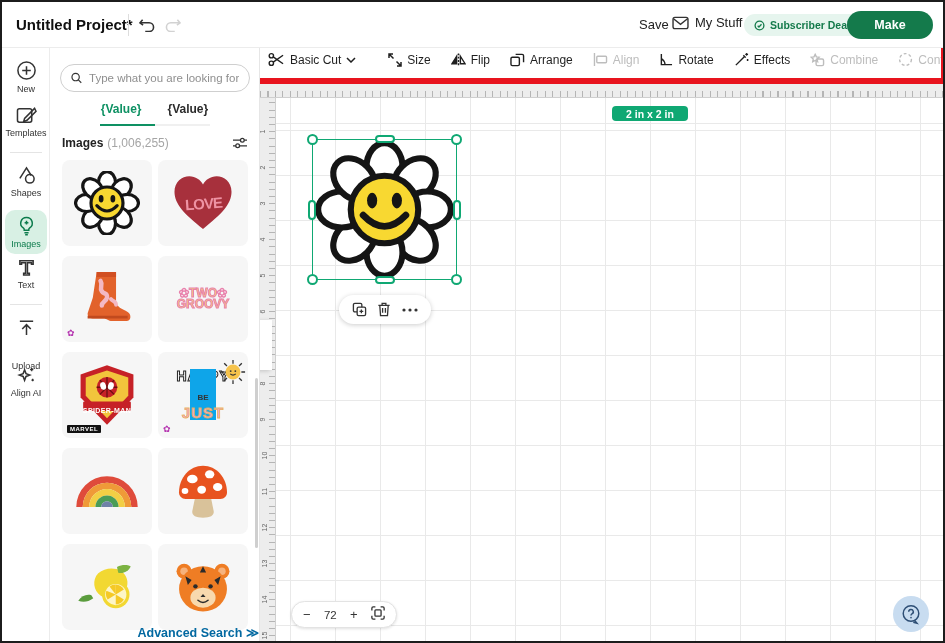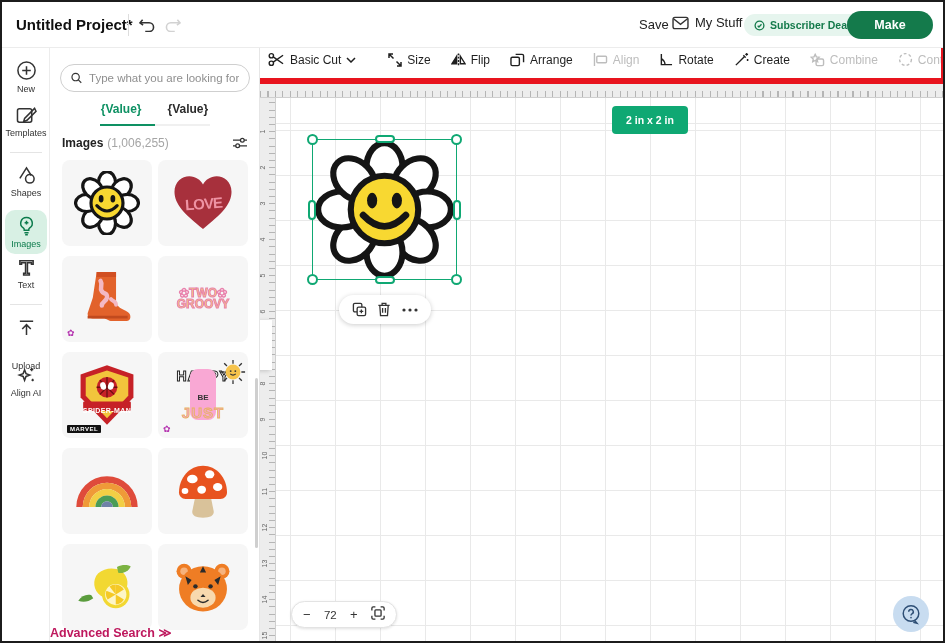--- a/index.html
+++ b/index.html
@@ -45,21 +45,21 @@
   .tab-underline .seg{position:absolute; left:0; top:0; width:55px; height:2px; background:#0e9163;}
   #results-row{position:absolute; left:12px; top:88px; width:186px; display:flex; align-items:center;}
   #results-row .rl{font-size:12px; font-weight:bold; color:#222;}
   #results-row .rc{font-size:12px; color:#a5a5a5; margin-left:4px;}
   #filter-btn{margin-left:auto; cursor:pointer; display:flex;}
 
   #tiles{position:absolute; left:12px; top:112px; width:186px; display:grid; grid-template-columns:90px 90px; grid-auto-rows:86px; gap:10px 6px;}
   .tile{position:relative; background:#f6f6f6; border-radius:8px; display:flex; align-items:center; justify-content:center; cursor:pointer; overflow:hidden;}
   .badge-flower{position:absolute; left:5px; bottom:4px; width:9px; height:9px; color:#b535b0; font-size:9px; line-height:9px;}
   .badge-marvel{position:absolute; left:5px; bottom:5px; background:#111; color:#fff; font-size:6px; font-weight:bold; padding:1px 3px; letter-spacing:.5px; border-radius:1px;}
-  #adv-search{position:absolute; left:0; bottom:5px; width:100%; text-align:left; color:#be185d; font-size:12.5px; font-weight:bold; cursor:pointer;}
+  #adv-search{position:absolute; left:0; bottom:5px; width:100%; text-align:right; color:#0369a1; font-size:12.5px; font-weight:bold; cursor:pointer;}
   #panel-scroll{position:absolute; right:1px; top:330px; width:3px; height:170px; background:#cfcfcf; border-radius:2px;}
 
   
   .t-love{font-size:15px; font-weight:bold; color:#ee93a4; letter-spacing:-1px;}
   .t-groovy{font-size:12px; font-weight:bold; color:#f3d37a; -webkit-text-stroke:1px #e880ac; line-height:11px; text-align:center;}
   .t-just{font-size:14px; font-weight:bold; color:#fff; -webkit-text-stroke:1px #222; letter-spacing:1px;}
   .t-be{font-size:8px; font-weight:bold; color:#333;}
   .t-happy{font-size:15px; font-weight:bold; color:#f2a7c3; -webkit-text-stroke:0.8px #e8b25c; letter-spacing:1px;}
   .t-spidey{font-size:7px; font-weight:bold; color:#fff; letter-spacing:.4px;}
 
@@ -73,21 +73,21 @@
   #ruler-h{position:absolute; left:0; top:24px; width:687px; height:26px; background:linear-gradient(#f4f4f4,#e3e3e3); border-bottom:1px solid #cfcfcf; z-index:5;
     background-image:repeating-linear-gradient(to right,#b5b5b5 0 1px,transparent 1px 7.5px); background-size:100% 7px; background-repeat:no-repeat; background-position:0 19px; background-color:#ededed;}
   #ruler-h .rnum{position:absolute; top:1px; font-size:7px; color:#666; transform:translateX(-50%);}
   #ruler-v{position:absolute; left:0; top:40px; width:16px; height:557px; background-color:#ededed; border-right:1px solid #cfcfcf; z-index:4;
     background-image:repeating-linear-gradient(to bottom,#b5b5b5 0 1px,transparent 1px 7.2px); background-size:7px 100%; background-repeat:no-repeat; background-position:9px 0;}
   #ruler-v .rnum{position:absolute; left:1px; font-size:7px; color:#666; transform:rotate(-90deg);}
   #collapse-tab{position:absolute; left:-12px; top:272px; width:24px; height:50px; background:#fff; border-radius:8px 0 0 8px;
     box-shadow:-2px 1px 4px rgba(0,0,0,.18); z-index:6; display:flex; align-items:center; padding-left:5px; color:#444; font-size:12px; cursor:pointer;}
 
   
-  #sel-label{position:absolute; left:352px; top:58px; width:76px; height:28px; background:var(--sel); border-radius:4px; color:#fff;
+  #sel-label{position:absolute; left:352px; top:58px; width:76px; height:15px; background:var(--sel); border-radius:4px; color:#fff;
     font-size:10.5px; font-weight:bold; display:flex; align-items:center; justify-content:center; z-index:8;}
   #sel-box{position:absolute; left:52px; top:91px; width:145px; height:141px; border:1.5px solid var(--sel); z-index:7;}
   .h-c{position:absolute; width:11px; height:11px; background:#fff; border:2px solid var(--sel); border-radius:50%; cursor:pointer;}
   .h-p{position:absolute; background:#fff; border:2px solid var(--sel); border-radius:5px; cursor:pointer;}
   #flower-canvas{position:absolute; left:55px; top:94px; width:139px; height:135px; z-index:6;}
   #ctx-bar{position:absolute; left:79px; top:247px; width:92px; height:29px; background:#fff; border-radius:15px;
     box-shadow:0 1px 5px rgba(0,0,0,.2); z-index:8; display:flex; align-items:center; justify-content:space-around; padding:0 8px;}
   #ctx-bar .cbtn{cursor:pointer; display:flex; align-items:center;}
 
   #zoom-bar{position:absolute; left:31px; top:553px; width:106px; height:27px; background:#fff; border:1px solid #e3e3e3; border-radius:14px;
@@ -325,21 +325,21 @@
       <span>Rotate</span>
     </div>
     <div class="tb-div"></div>
 
     <div class="tb-item">
       <svg width="15" height="15" viewBox="0 0 16 16">
         <path d="M2 14L11 5"></path>
           <path d="M10 3.5l2.5 2.5"></path>
         <path d="M13.5 1v3M12 2.5h3M14.5 7.5v2M13.5 8.5h2" stroke-width="1.2"></path>
       </svg>
-      <span>Create</span>
+      <span>Effects</span>
     </div>
     <div class="tb-div"></div>
 
     <div class="tb-item disabled">
       <svg width="15" height="14" viewBox="0 0 16 15">
         <path d="M5.5 1.5l1.3 2.6 2.9.4-2.1 2 .5 2.9-2.6-1.4-2.6 1.4.5-2.9-2.1-2 2.9-.4z"></path>
         <rect x="6.5" y="6.5" width="8" height="7" rx="1.5"></rect>
       </svg>
       <span>Combine</span>
     </div>
@@ -501,21 +501,21 @@
           <svg width="26" height="26" viewBox="0 0 28 28" style="position:absolute; right:-16px; top:-8px;">
             <circle cx="14" cy="14" r="8" fill="#f6c34c"></circle>
             <g stroke="#333" stroke-width="1.4">
                 <path d="M14 1v4M14 23v4M1 14h4M23 14h4M4.5 4.5l3 3M20.5 20.5l3 3M23.5 4.5l-3 3M7.5 20.5l-3 3"></path>
               </g>
             <circle cx="11.5" cy="13" r="1" fill="#333"></circle>
               <circle cx="16.5" cy="13" r="1" fill="#333"></circle>
             <path d="M11 16q3 2.6 6 0" stroke="#333" stroke-width="1.2" fill="none"></path>
           </svg>
           <span class="t-just">HAPPY</span><br>
-          <span style="background:#f9a8d4; border-radius:8px; padding:17px 7px;"><span class="t-be">BE</span></span><br>
+          <span style="background:#0ea5e9; border-radius:0; padding:17px 7px;"><span class="t-be">BE</span></span><br>
           <span class="t-happy">JUST</span>
         </div>
         <span class="badge-flower">✿</span>
       </div>
 
       <div class="tile">
         <svg width="64" height="36" viewBox="0 0 100 54">
           <path d="M2 52a48 48 0 0 1 96 0h-10a38 38 0 0 0-76 0z" fill="#df4b3b"></path>
           <path d="M12 52a38 38 0 0 1 76 0H78a28 28 0 0 0-56 0z" fill="#ef9a38"></path>
           <path d="M22 52a28 28 0 0 1 56 0H68a18 18 0 0 0-36 0z" fill="#f2cf45"></path>

